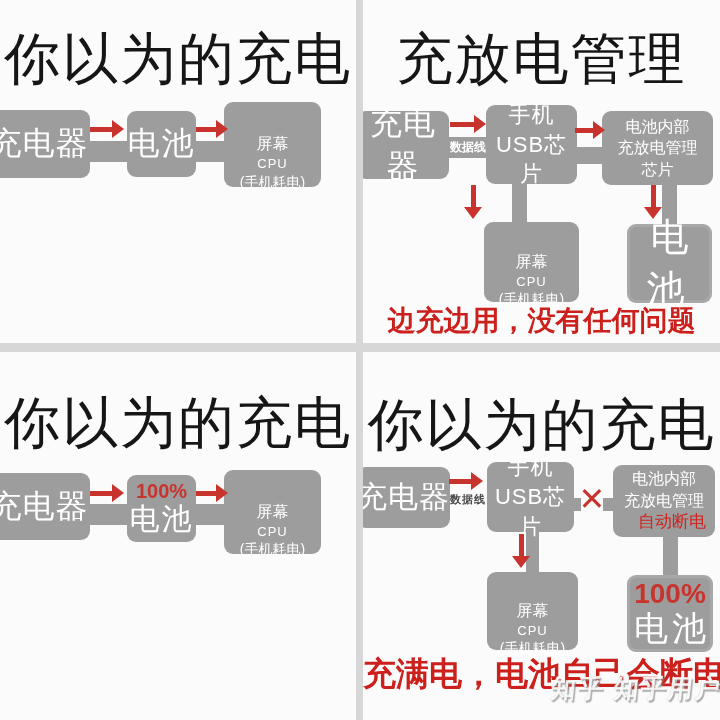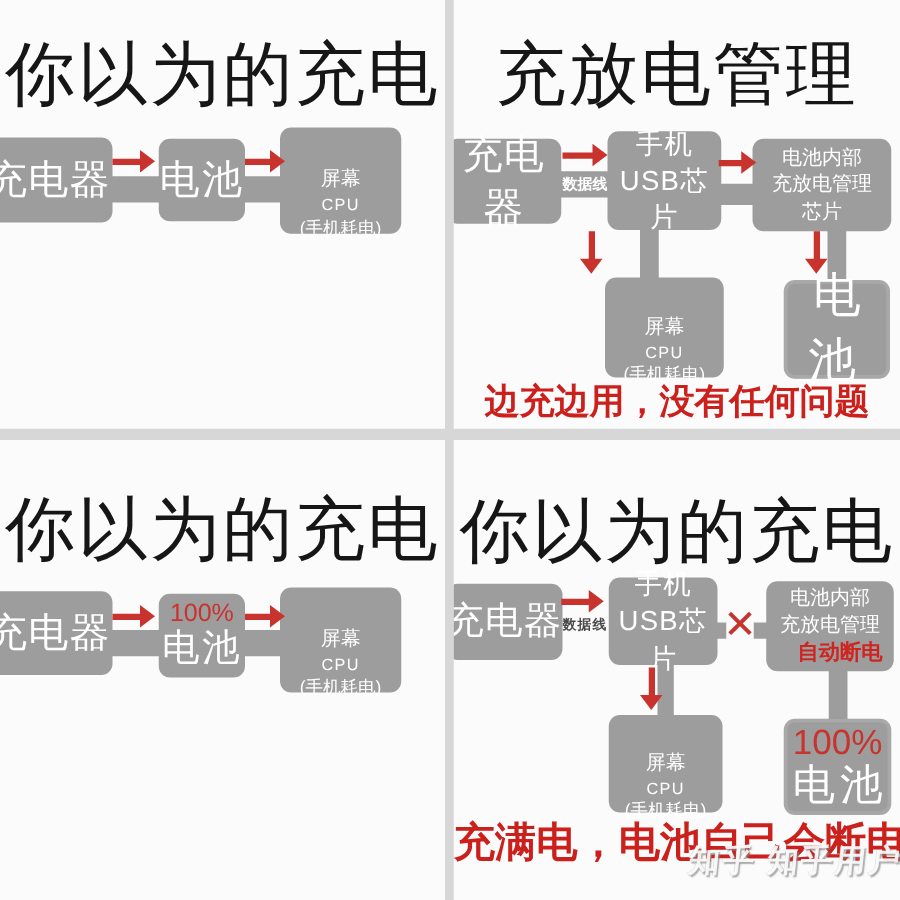--- a/index.html
+++ b/index.html
@@ -41,27 +41,27 @@
     border-top:9px solid transparent;border-bottom:9px solid transparent;}
   .ar-d::before{content:"";position:absolute;top:0;left:calc(50% - 2.5px);
     height:calc(100% - 11px);width:5px;background:var(--red,#c8332e);}
   .ar-d::after{content:"";position:absolute;bottom:0;left:calc(50% - 9px);width:0;height:0;
     border-top:12px solid var(--red,#c8332e);
     border-left:9px solid transparent;border-right:9px solid transparent;}
 
   .t-charger{font-size:32px;letter-spacing:1px;}
   .t-battery{font-size:32px;letter-spacing:2px;}
   .t-battery-big{font-size:38px;letter-spacing:8px;text-indent:8px;}
-  .pct{color:var(--red,#c8332e);font-weight:400;line-height:1.1;}
+  .pct{color:var(--red,#c8332e);font-weight:700;line-height:1.1;}
   .cpu-l1{font-size:16px;margin-top:36px;}
   .cpu-l2{font-size:13px;letter-spacing:1px;}
   .cpu-l3{font-size:14px;white-space:nowrap;}
   .usb-l{font-size:22px;letter-spacing:1px;}
   .mgmt-l{font-size:16px;white-space:nowrap;}
-  .mgmt-red{color:#cf2420;font-weight:700;font-size:17px;margin-left:16px;}
+  .mgmt-red{color:#cf2420;font-weight:400;font-size:17px;margin-left:16px;}
   .caption{
     position:absolute;left:0;right:0;text-align:center;z-index:4;
     color:var(--caption_red,#cb201c);font-weight:700;white-space:nowrap;
   }
   .x-mark{
     position:absolute;z-index:3;color:var(--red,#c8332e);
     font-size:32px;font-weight:700;text-align:center;line-height:1;
   }
   .watermark{
     position:absolute;z-index:5;font-size:25px;letter-spacing:2px;white-space:nowrap;

